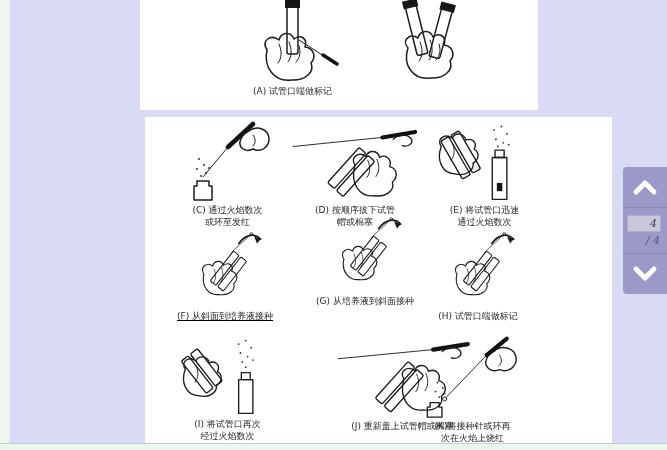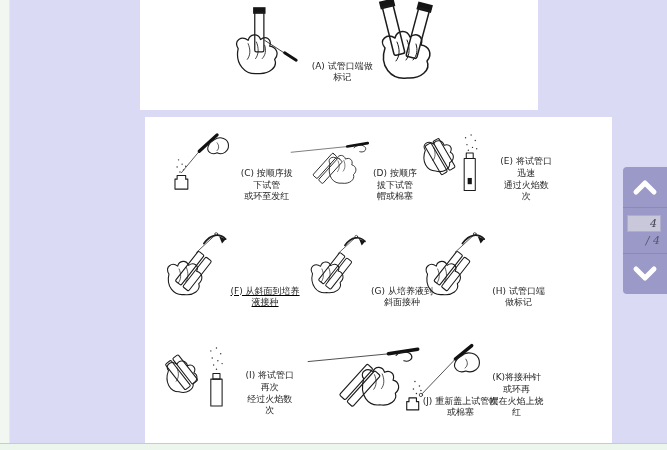--- a/index.html
+++ b/index.html
@@ -3,21 +3,21 @@
 <meta charset="utf-8">
 <style>
   html,body{margin:0;padding:0;}
   body{font-family:"DejaVu Sans","Liberation Sans",sans-serif;}
   .stage{position:relative;width:667px;height:450px;background:#dadaf4;overflow:hidden;}
   .left-strip{position:absolute;left:0;top:0;width:9px;height:443px;background:#f3f7f1;border-right:1px solid #e6e9e4;}
   .bottom-strip{position:absolute;left:0;top:443px;width:667px;height:7px;background:#edf6ed;border-top:1px solid #c8c8dc;}
   .card{position:absolute;background:#ffffff;}
   .card-top{left:140px;top:0;width:398px;height:110px;}
   .card-main{left:145px;top:117px;width:467px;height:326px;}
-  .fig{position:absolute;display:flex;align-items:flex-end;}
+  .fig{position:absolute;display:flex;flex-direction:column;align-items:center;}
   .fig svg{display:block;}
   .cap{white-space:pre-line;text-align:center;font-size:9px;line-height:1.3;color:#1f1f1f;margin-top:2px;letter-spacing:0px;}
   .ink{stroke:#1c1c1c;fill:none;stroke-width:1.5;stroke-linecap:round;stroke-linejoin:round;}
   .ink-thin{stroke:#1c1c1c;fill:none;stroke-width:1;stroke-linecap:round;}
   .ink-dark{stroke:#111;fill:none;stroke-width:4.5;stroke-linecap:round;}
   .fill-dark{fill:#151515;stroke:none;}
   .dot{fill:#333;stroke:none;}
   
   .pager{position:absolute;left:623px;top:167px;width:44px;height:127px;background:#9b99c7;border-radius:4px 0 0 4px;display:flex;flex-direction:column;}
   .pager-btn{flex:0 0 40px;display:flex;align-items:center;justify-content:center;background:transparent;border:none;cursor:pointer;padding:0;}
@@ -76,21 +76,21 @@
         <path class="ink" d="M76,10 C84,4 96,8 96,18 C96,26 88,32 80,28 C72,32 64,26 68,18 C70,13 72,12 76,10 Z"></path>
         <path class="ink-thin" d="M80,14 C83,18 83,22 80,25"></path>
         <path class="ink" d="M24,60 h12 v5 h3 v14 h-18 v-14 h3 z"></path>
         <circle class="dot" cx="26" cy="38" r="1"></circle>
           <circle class="dot" cx="31" cy="44" r="1"></circle>
         <circle class="dot" cx="24" cy="48" r="1"></circle>
           <circle class="dot" cx="33" cy="52" r="1"></circle>
         <circle class="dot" cx="28" cy="55" r="1"></circle>
           <circle class="dot" cx="36" cy="47" r="1"></circle>
       </svg>
-      <div class="cap">(C) 按顺序拔下试管
+      <div class="cap">(C) 通过火焰数次
 或环至发红</div>
     </div>
 
     <div class="fig" style="left:145px;top:4px;width:130px;">
       <svg width="128" height="82" viewBox="0 0 140 90">
         <line class="ink-thin" x1="2" y1="28" x2="100" y2="18"></line>
         <line class="ink-dark" x1="100" y1="18" x2="136" y2="12"></line>
         <g transform="rotate(42 62 58)">
           <rect class="ink" x="52" y="28" width="10" height="52" rx="2"></rect>
           <rect class="ink" x="65" y="28" width="10" height="52" rx="2"></rect>
@@ -137,21 +137,21 @@
         <circle class="ink-thin" cx="91" cy="7" r="2"></circle>
         <path class="ink" d="M74,20 C84,6 96,6 104,14" style="stroke-width:2.4"></path>
         <path class="fill-dark" d="M104,14 l-9,-4 l4,10 z"></path>
         <path class="ink" d="M26,62 C20,52 30,45 38,51 C40,43 50,42 53,50 C60,45 68,50 64,58 C72,60 74,69 67,75 C70,84 60,92 47,90 C32,92 22,78 26,62 Z"></path>
         <path class="ink-thin" d="M40,55 C43,62 43,69 39,74"></path>
         <path class="ink-thin" d="M50,53 C53,60 53,68 49,73"></path>
       </svg>
       <div class="cap">(F) 从斜面到培养液接种</div>
     </div>
 
-    <div class="fig" style="left:150px;top:112px;width:140px;">
+    <div class="fig" style="left:150px;top:97px;width:140px;">
       <svg width="110" height="80" viewBox="0 0 110 110">
         <g transform="rotate(38 52 62)">
           <rect class="ink" x="44" y="28" width="10" height="52" rx="2"></rect>
           <rect class="ink" x="57" y="28" width="10" height="52" rx="2"></rect>
         </g>
         <line class="ink-thin" x1="64" y1="32" x2="90" y2="8"></line>
         <circle class="ink-thin" cx="91" cy="7" r="2"></circle>
         <path class="ink" d="M74,20 C84,6 96,6 104,14" style="stroke-width:2.4"></path>
         <path class="fill-dark" d="M104,14 l-9,-4 l4,10 z"></path>
         <path class="ink" d="M26,62 C20,52 30,45 38,51 C40,43 50,42 53,50 C60,45 68,50 64,58 C72,60 74,69 67,75 C70,84 60,92 47,90 C32,92 22,78 26,62 Z"></path>

